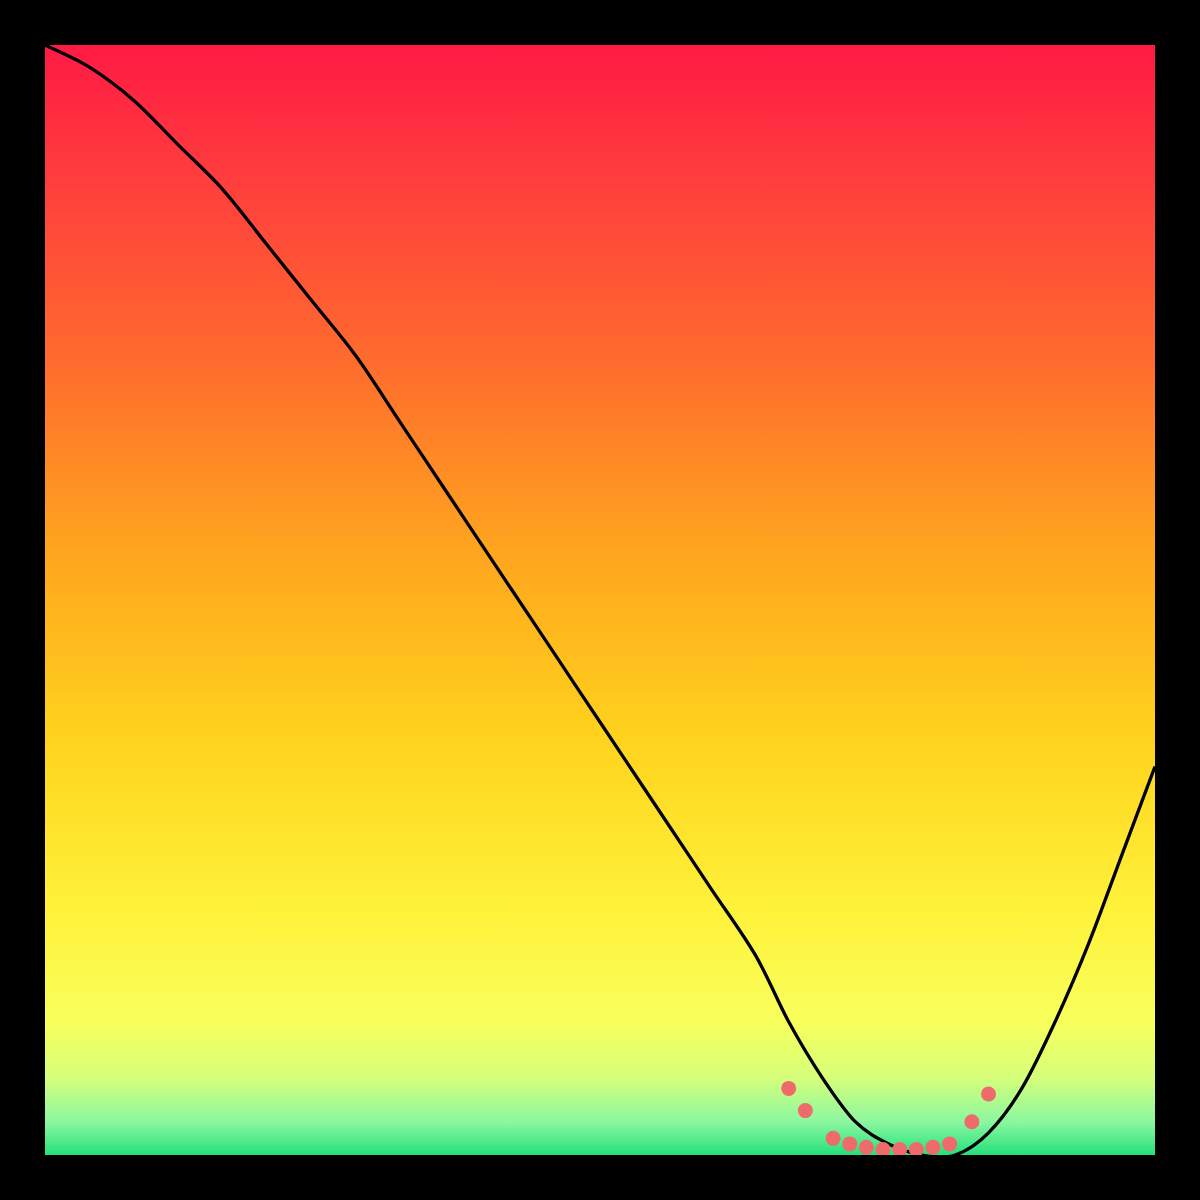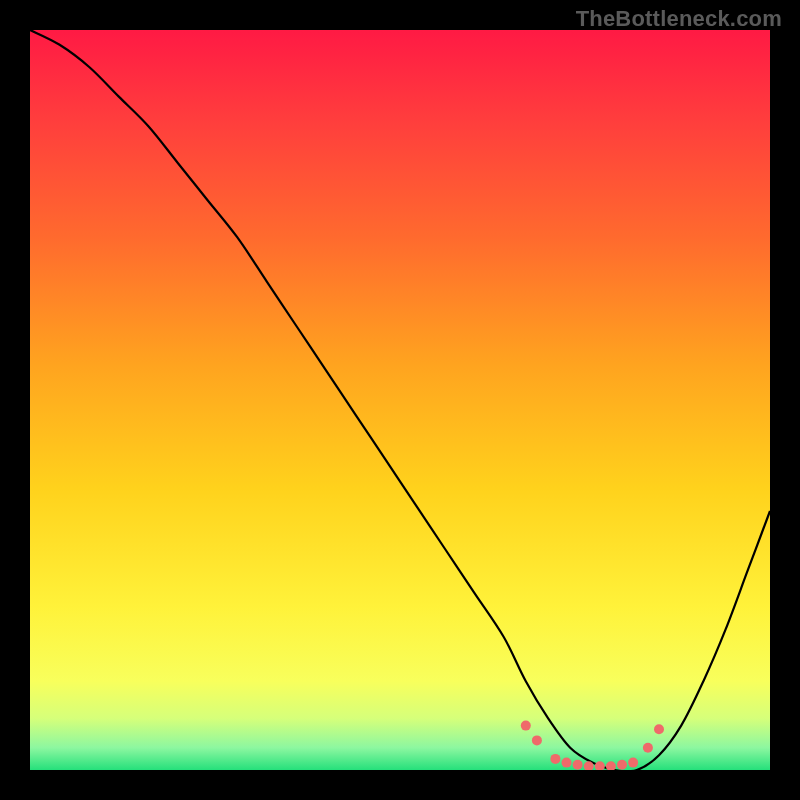--- a/index.html
+++ b/index.html
@@ -37,21 +37,20 @@
   }
   svg {
     display: block;
   }
 </style>
 </head>
 <body>
 
 <div class="frame">
 
-  <div class="watermark">TheBottleneck.com</div>
 
   <div class="plot-area">
     <svg id="chart-svg" width="740" height="740" viewBox="0 0 740 740">
       <defs>
         <linearGradient id="bg-grad" x1="0" y1="0" x2="0" y2="1">
             <stop offset="0.00%" stop-color="#ff1a44"></stop>
             <stop offset="12.00%" stop-color="#ff3d3d"></stop>
             <stop offset="28.00%" stop-color="#ff6a2e"></stop>
             <stop offset="45.00%" stop-color="#ffa31f"></stop>
             <stop offset="62.00%" stop-color="#ffd21c"></stop>

